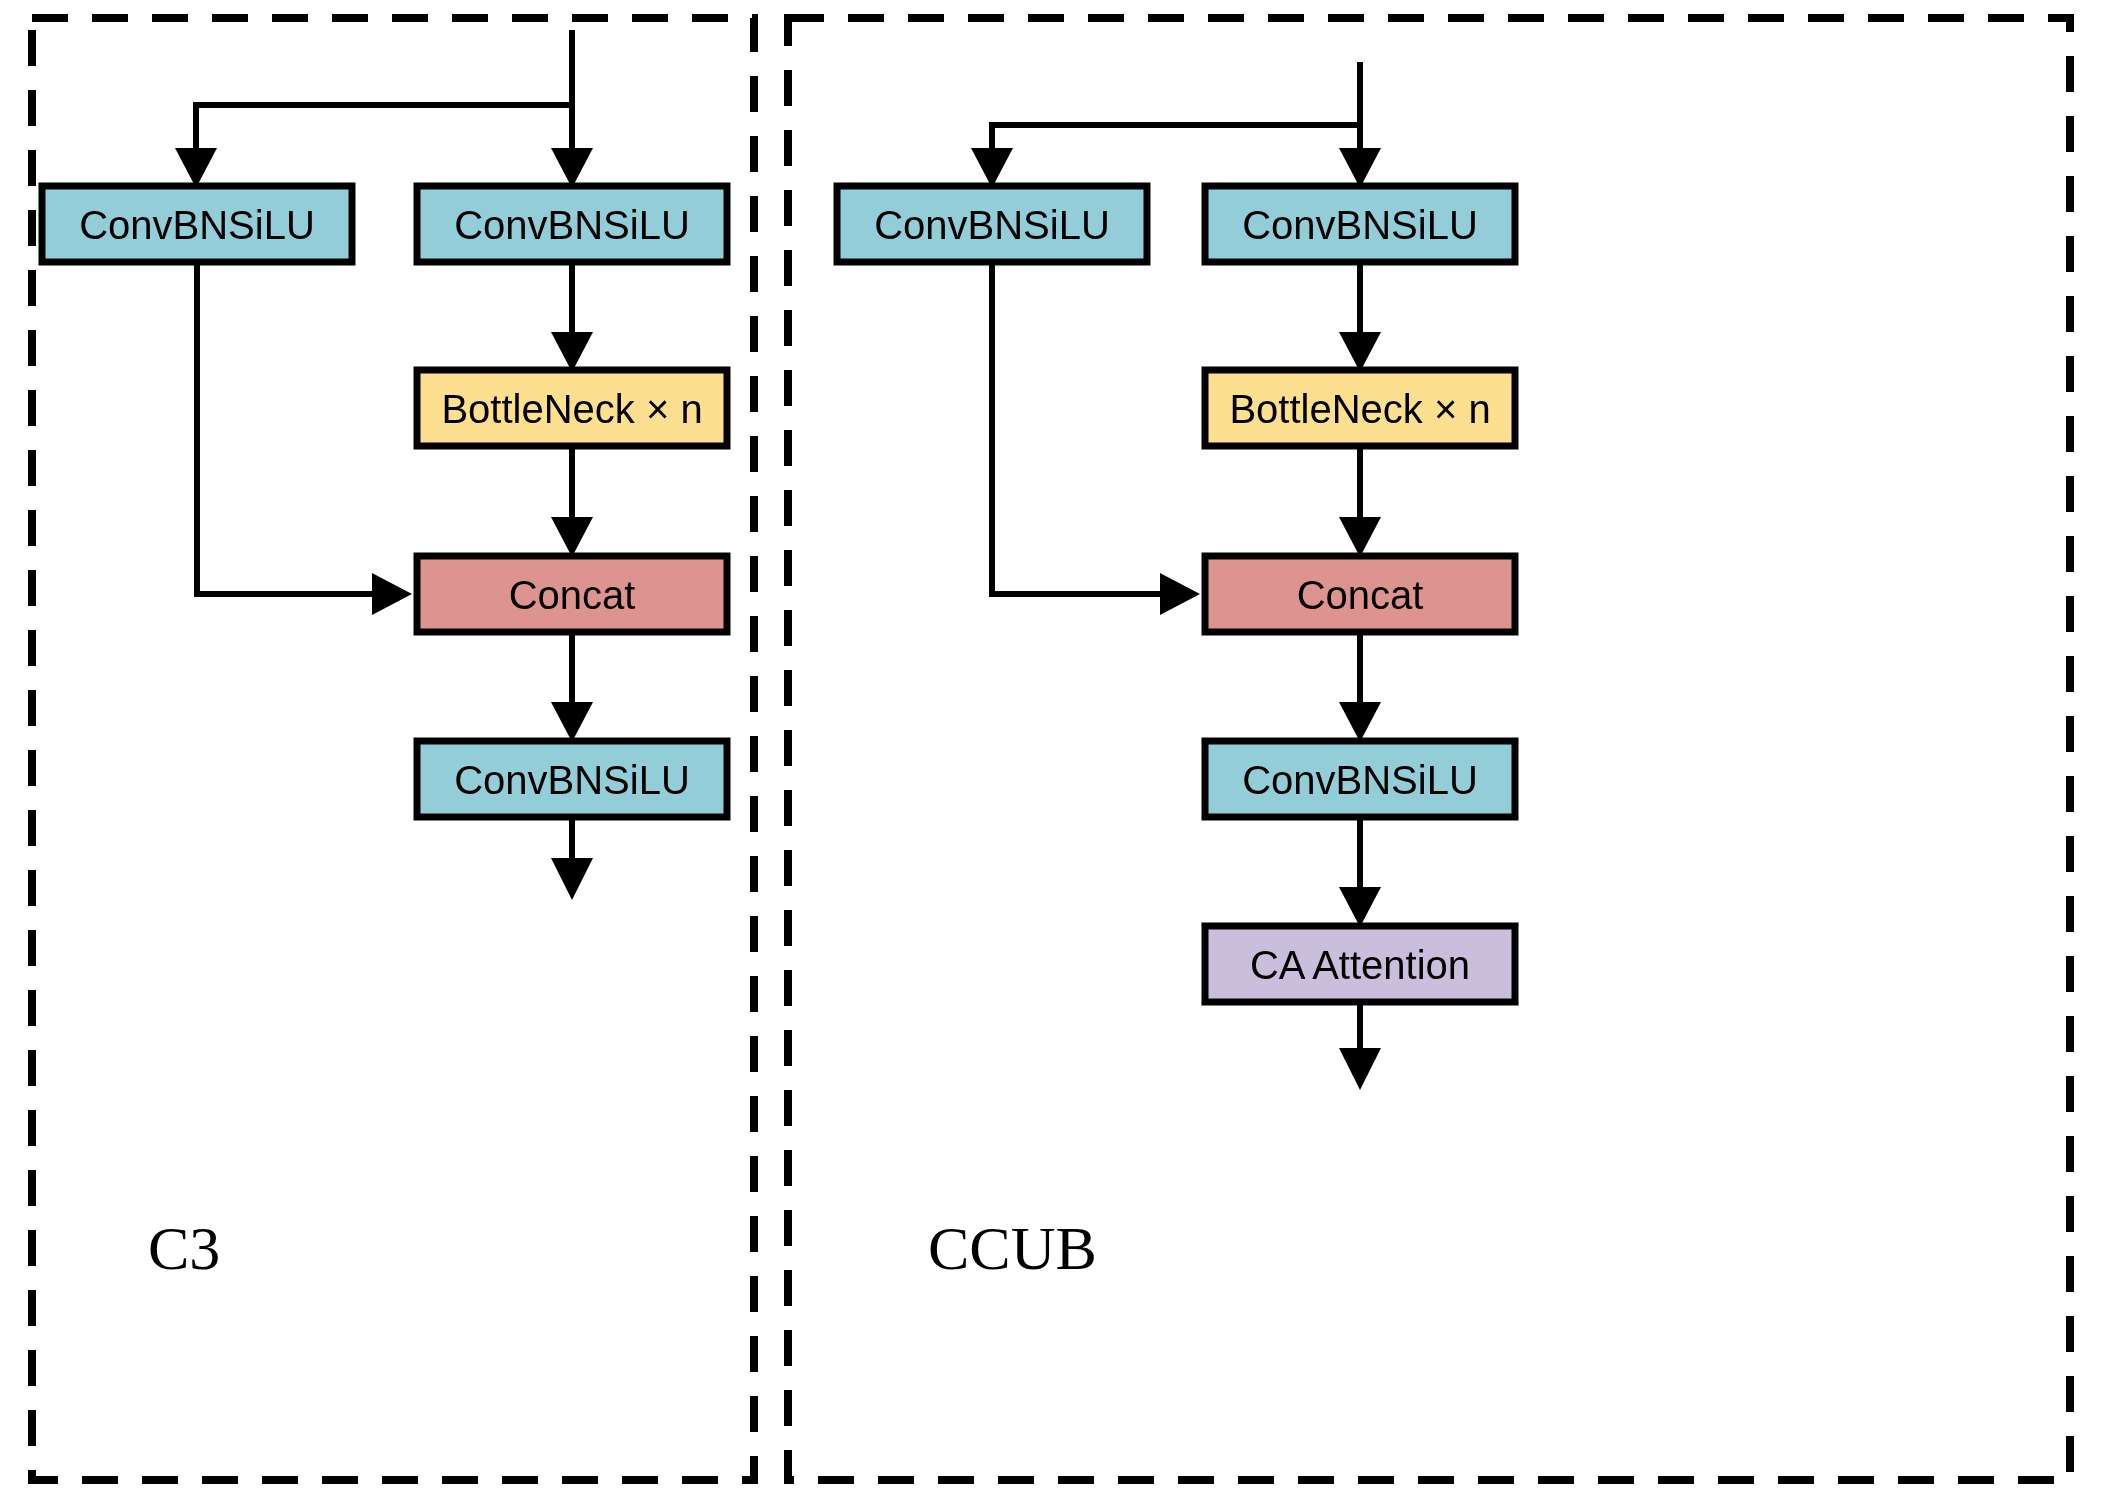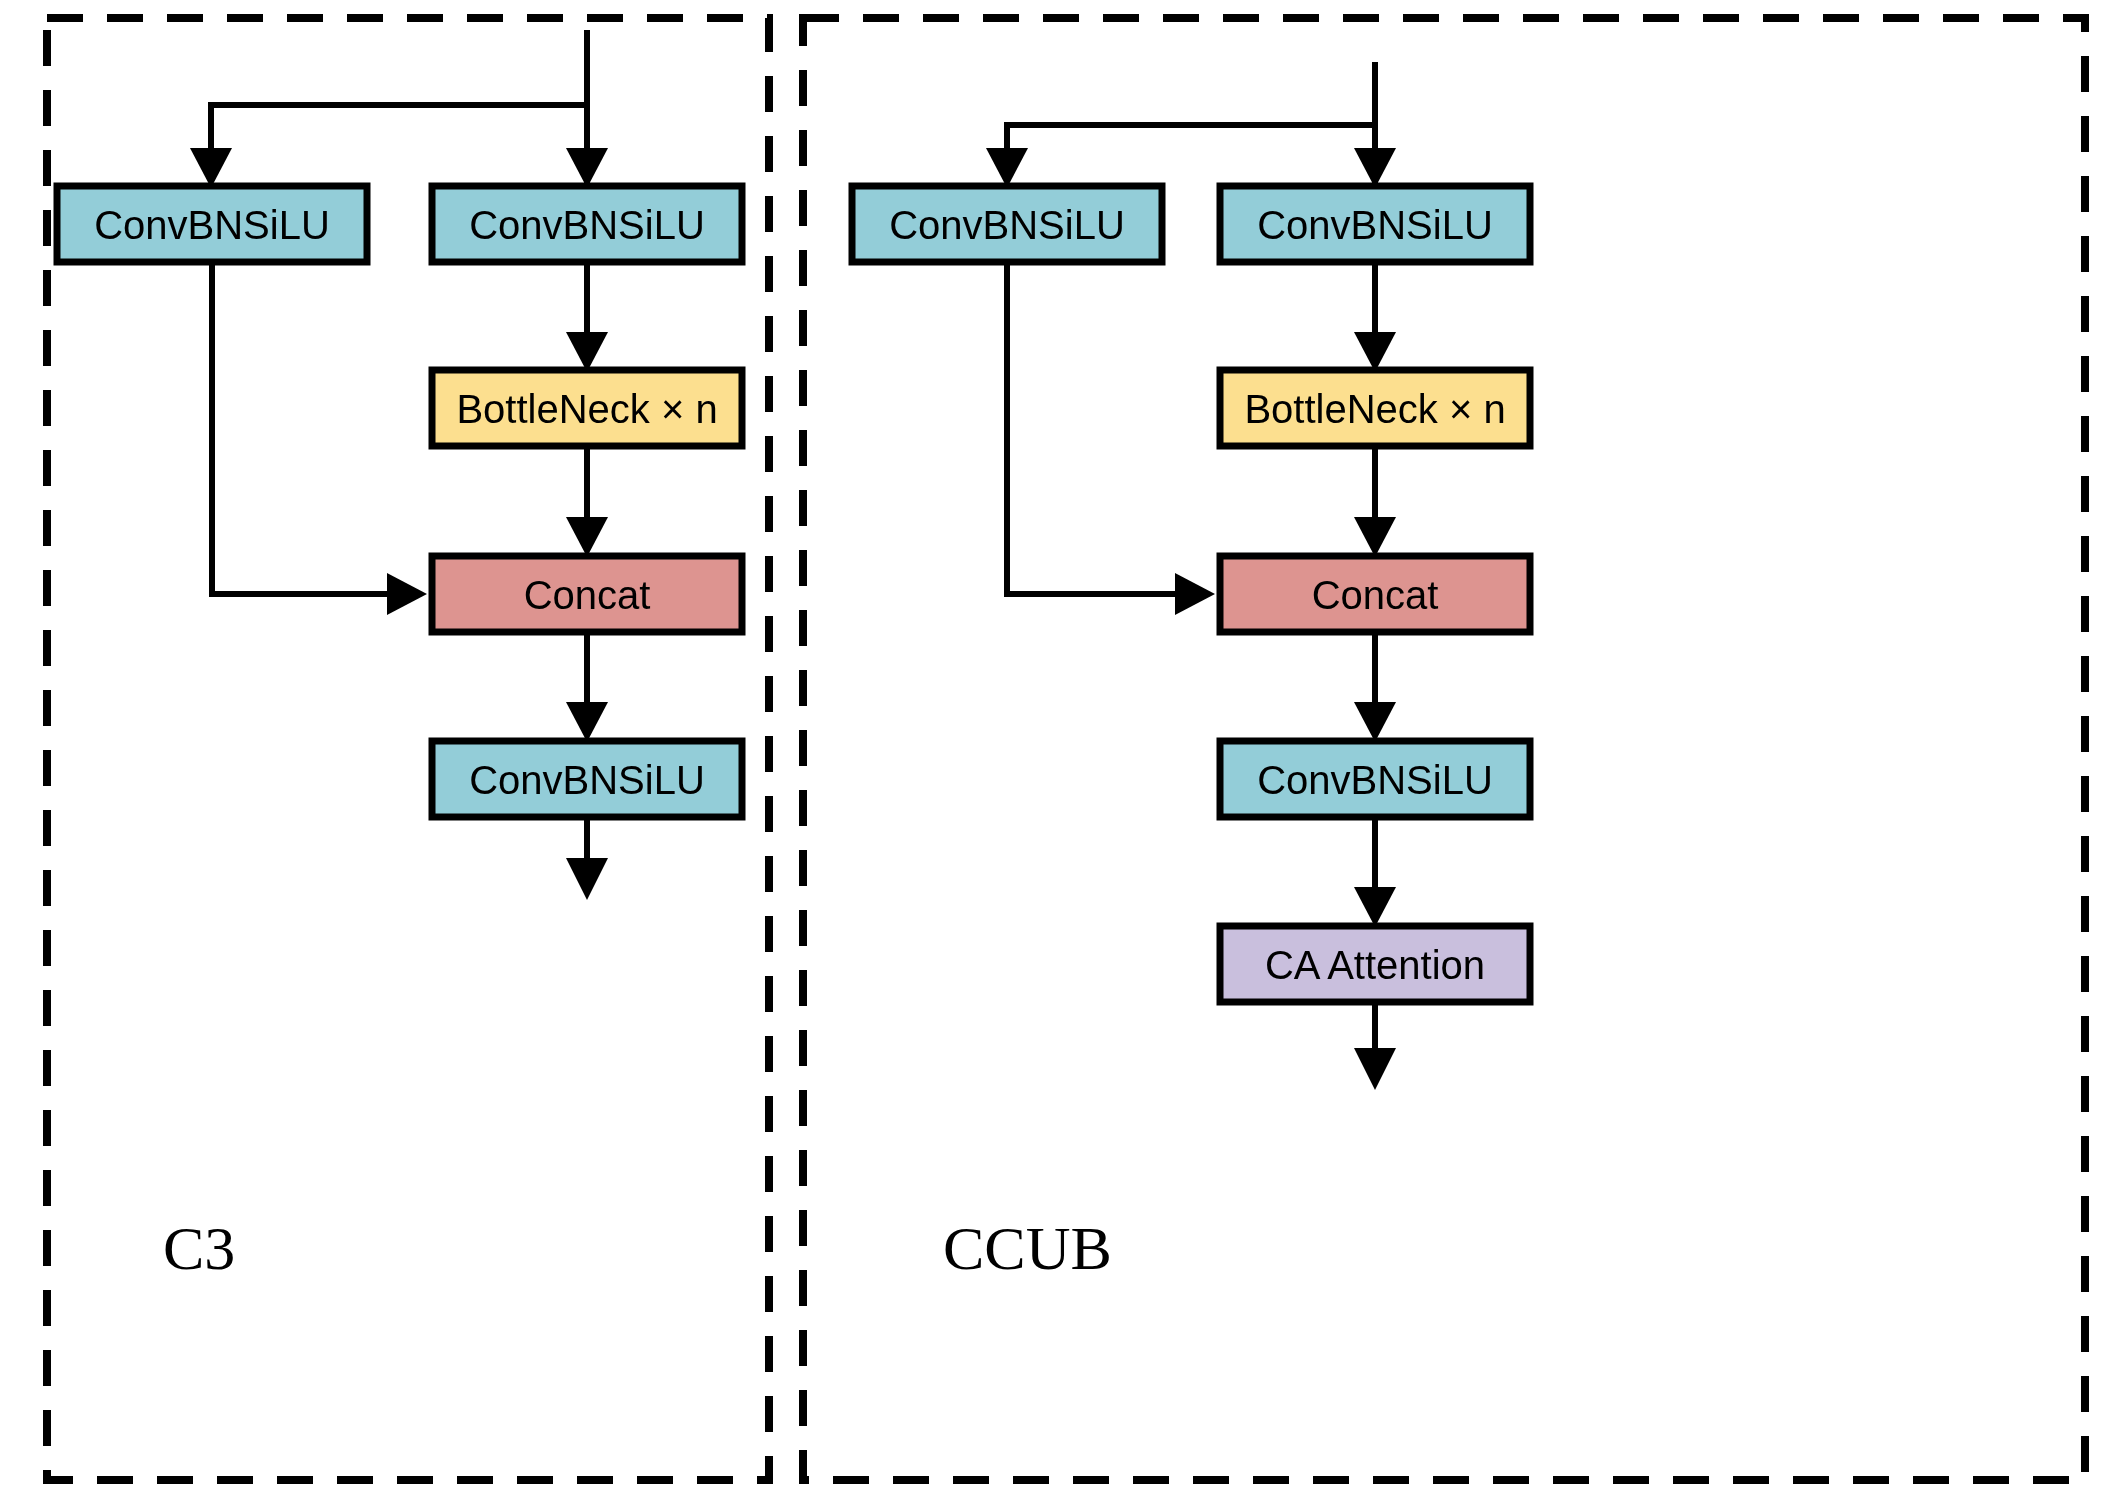--- a/index.html
+++ b/index.html
@@ -10,21 +10,20 @@
   body {
     width: 2101px;
     height: 1498px;
     font-family: "Liberation Sans", sans-serif;
     overflow: hidden;
   }
   #diagram-root {
     position: relative;
     width: 1885px;
     height: 1498px;
-    margin-left: 15px;
   }
   svg.canvas {
     display: block;
     width: 2101px;
     height: 1498px;
   }
   .node-label {
     font-family: "Liberation Sans", sans-serif;
     font-size: 40px;
     fill: #000000;

